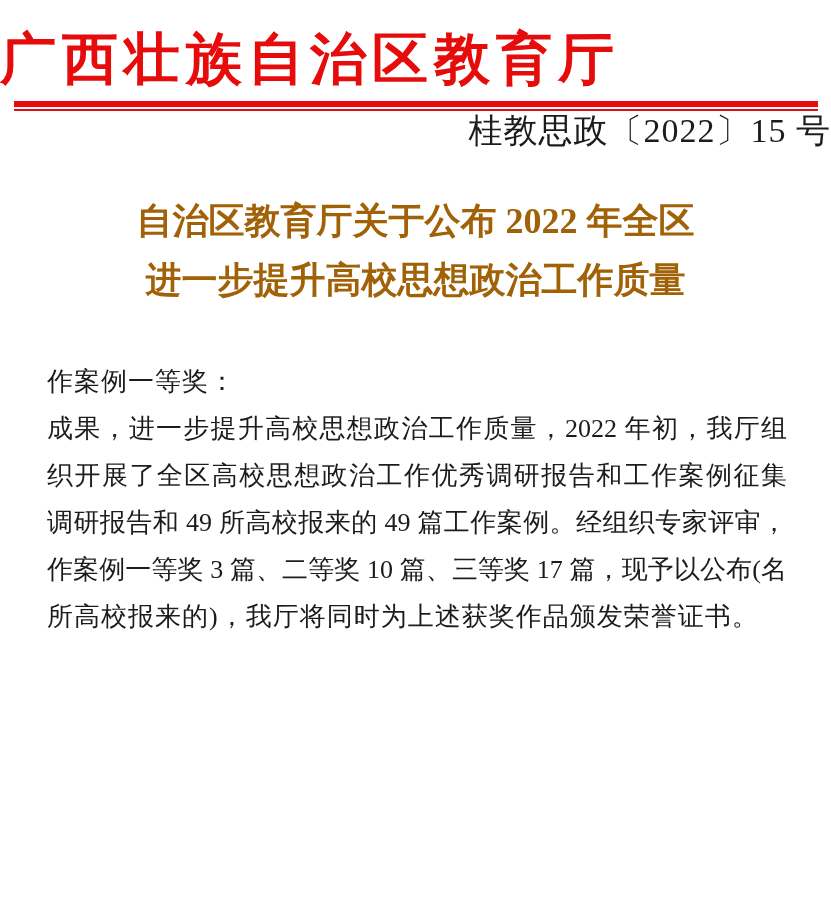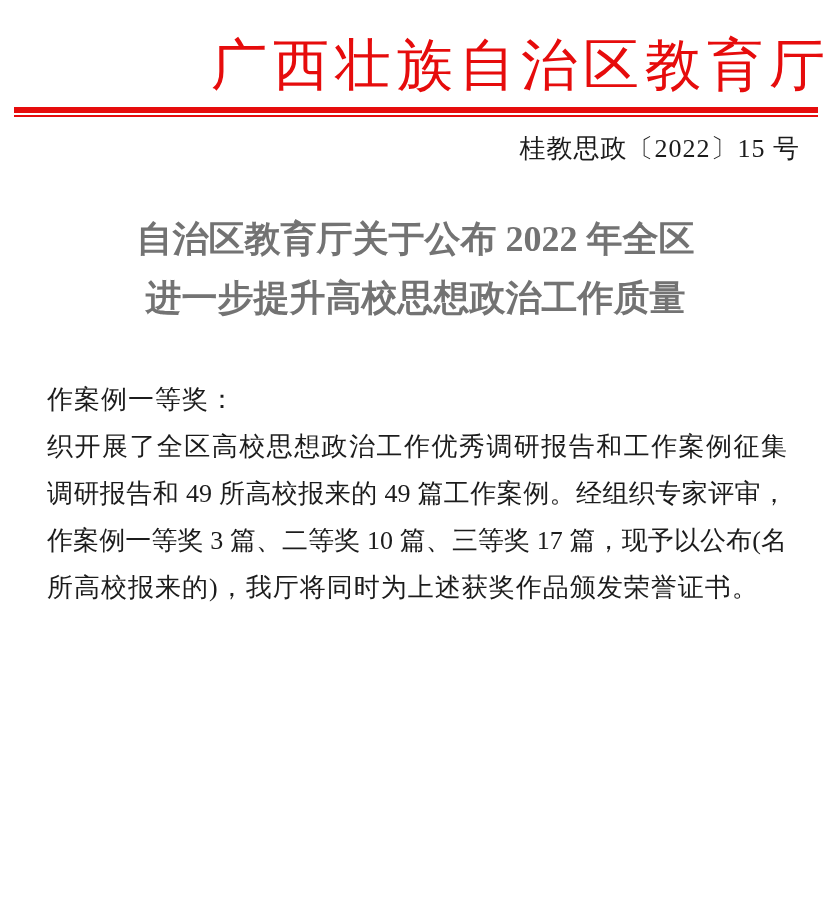--- a/index.html
+++ b/index.html
@@ -11,61 +11,60 @@
   }
   .page {
     position: relative;
     width: 831px;
     height: 899px;
     margin: 0 auto;
     background: #ffffff;
     overflow: hidden;
   }
   .letterhead {
-    margin-top: 30px;
-    text-align: right;
+    margin-top: 24px;
+    text-align: left;
     font-size: 56px;
     line-height: 70px;
-    font-weight: normal;
+    font-weight: bold;
     letter-spacing: 6px;
     color: var(--accent);
     white-space: nowrap;
   }
   .red-rule {
     margin: 7px 13px 0 14px;
   }
   .red-rule .rule-thick {
     height: 6px;
     background: var(--accent);
   }
   .red-rule .rule-gap {
     height: 2px;
     background: #ffffff;
   }
   .red-rule .rule-thin {
     height: 2px;
     background: var(--accent);
   }
   .doc-number {
-    margin-top: 16px;
-    padding-right: 31px;
+    margin-top: 4px;
     text-align: right;
-    font-size: 26px;
+    font-size: 34px;
     line-height: 32px;
     letter-spacing: 1px;
     color: var(--ink);
     white-space: nowrap;
   }
   .doc-title {
     margin-top: 45px;
     text-align: center;
     font-size: 36px;
     line-height: 59px;
     font-weight: bold;
-    color: #737373;
+    color: #a16207;
   }
   .doc-title .title-line { white-space: nowrap; }
   .body-block {
     margin: 48px 44px 0 47px;
     font-size: 26px;
     line-height: 47px;
     color: var(--ink);
   }
   .salutation {
     text-align: left;
@@ -99,20 +98,21 @@
   <div class="doc-number">桂教思政〔2022〕15 号</div>
 
   <div class="doc-title">
     <div class="title-line">自治区教育厅关于公布 2022 年全区</div>
     <div class="title-line">进一步提升高校思想政治工作质量</div>
   </div>
 
   <div class="body-block">
     <div class="salutation">作案例一等奖：</div>
     <div>
+        <div class="para-line">成果，进一步提升高校思想政治工作质量，2022 年初，我厅组</div>
         <div class="para-line">织开展了全区高校思想政治工作优秀调研报告和工作案例征集</div>
         <div class="para-line">调研报告和 49 所高校报来的 49 篇工作案例。经组织专家评审，</div>
         <div class="para-line">作案例一等奖 3 篇、二等奖 10 篇、三等奖 17 篇，现予以公布(名</div>
         <div class="para-line last-line">所高校报来的)，我厅将同时为上述获奖作品颁发荣誉证书。</div>
       </div>
   </div>
 
 </div>
 
 </body></html>

